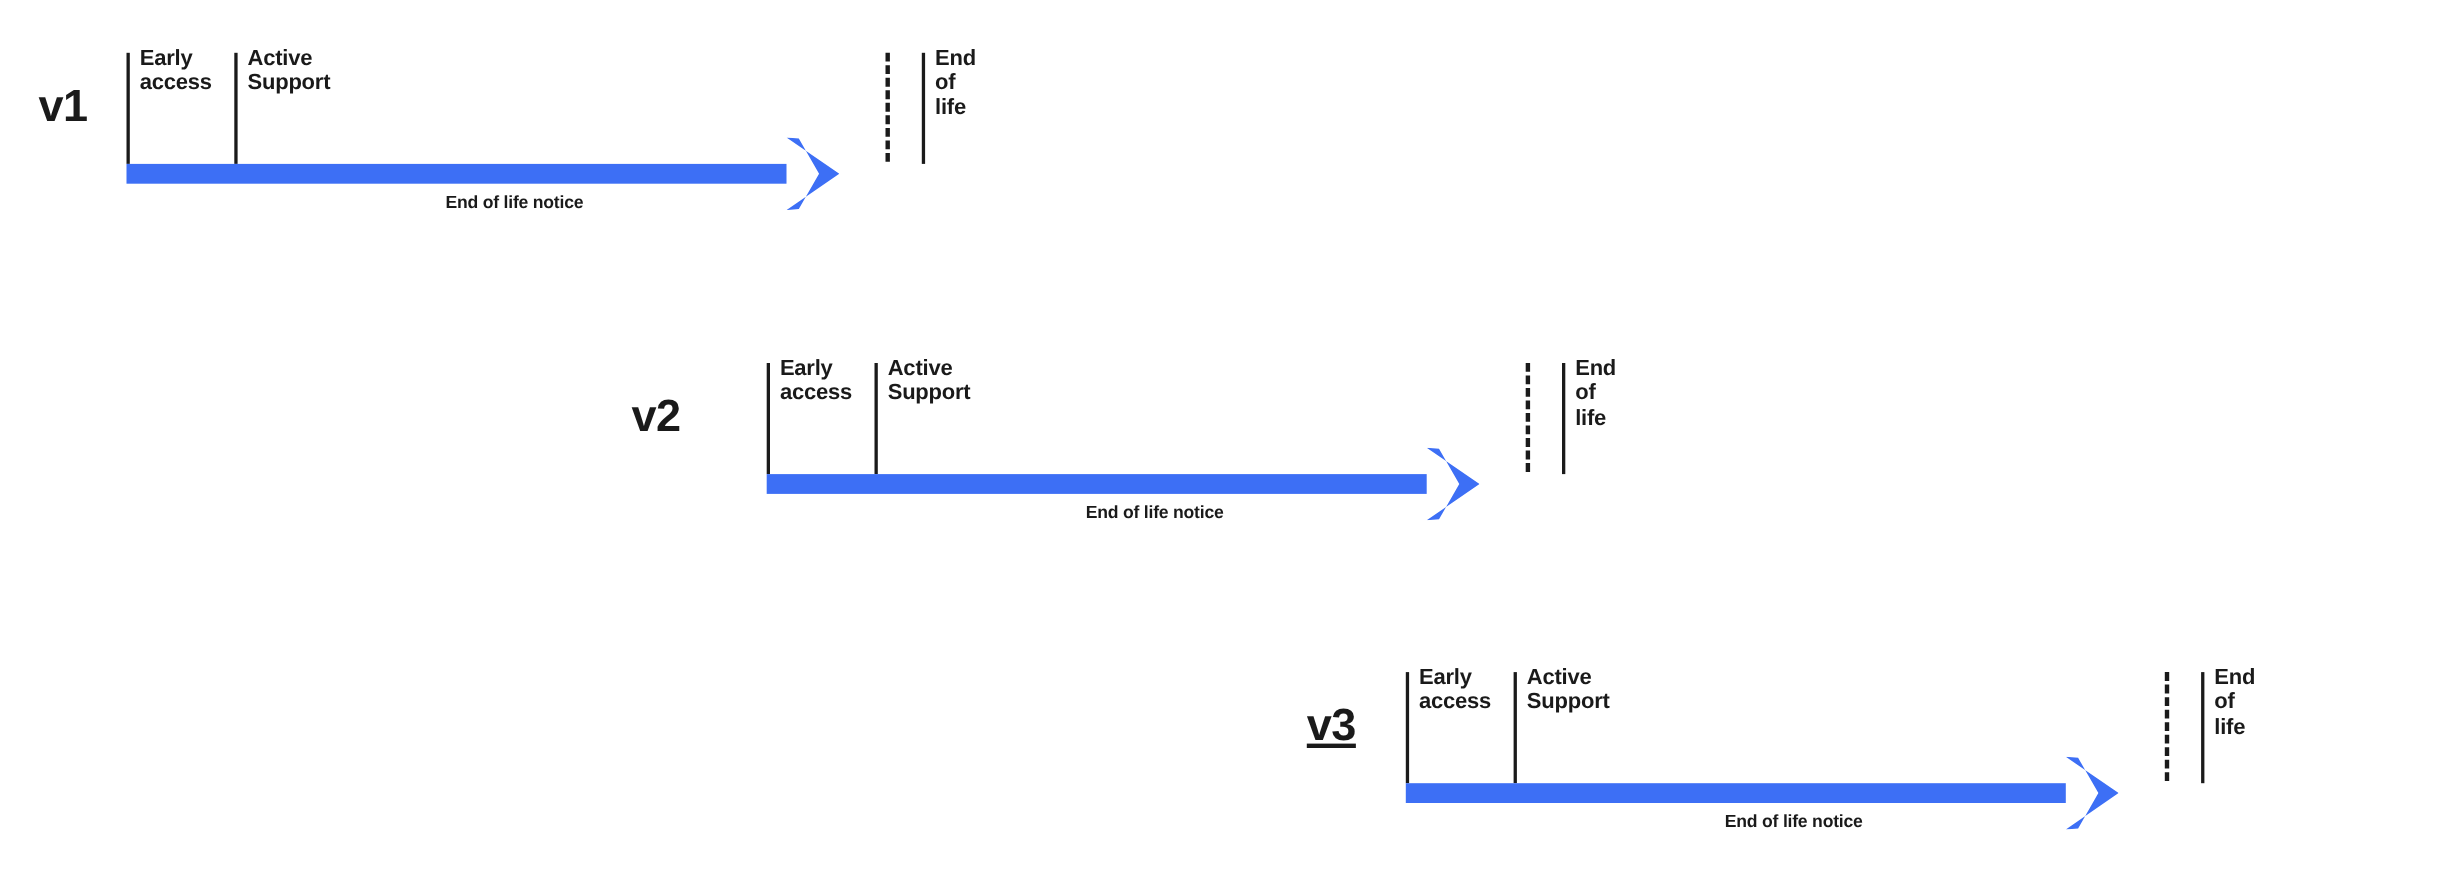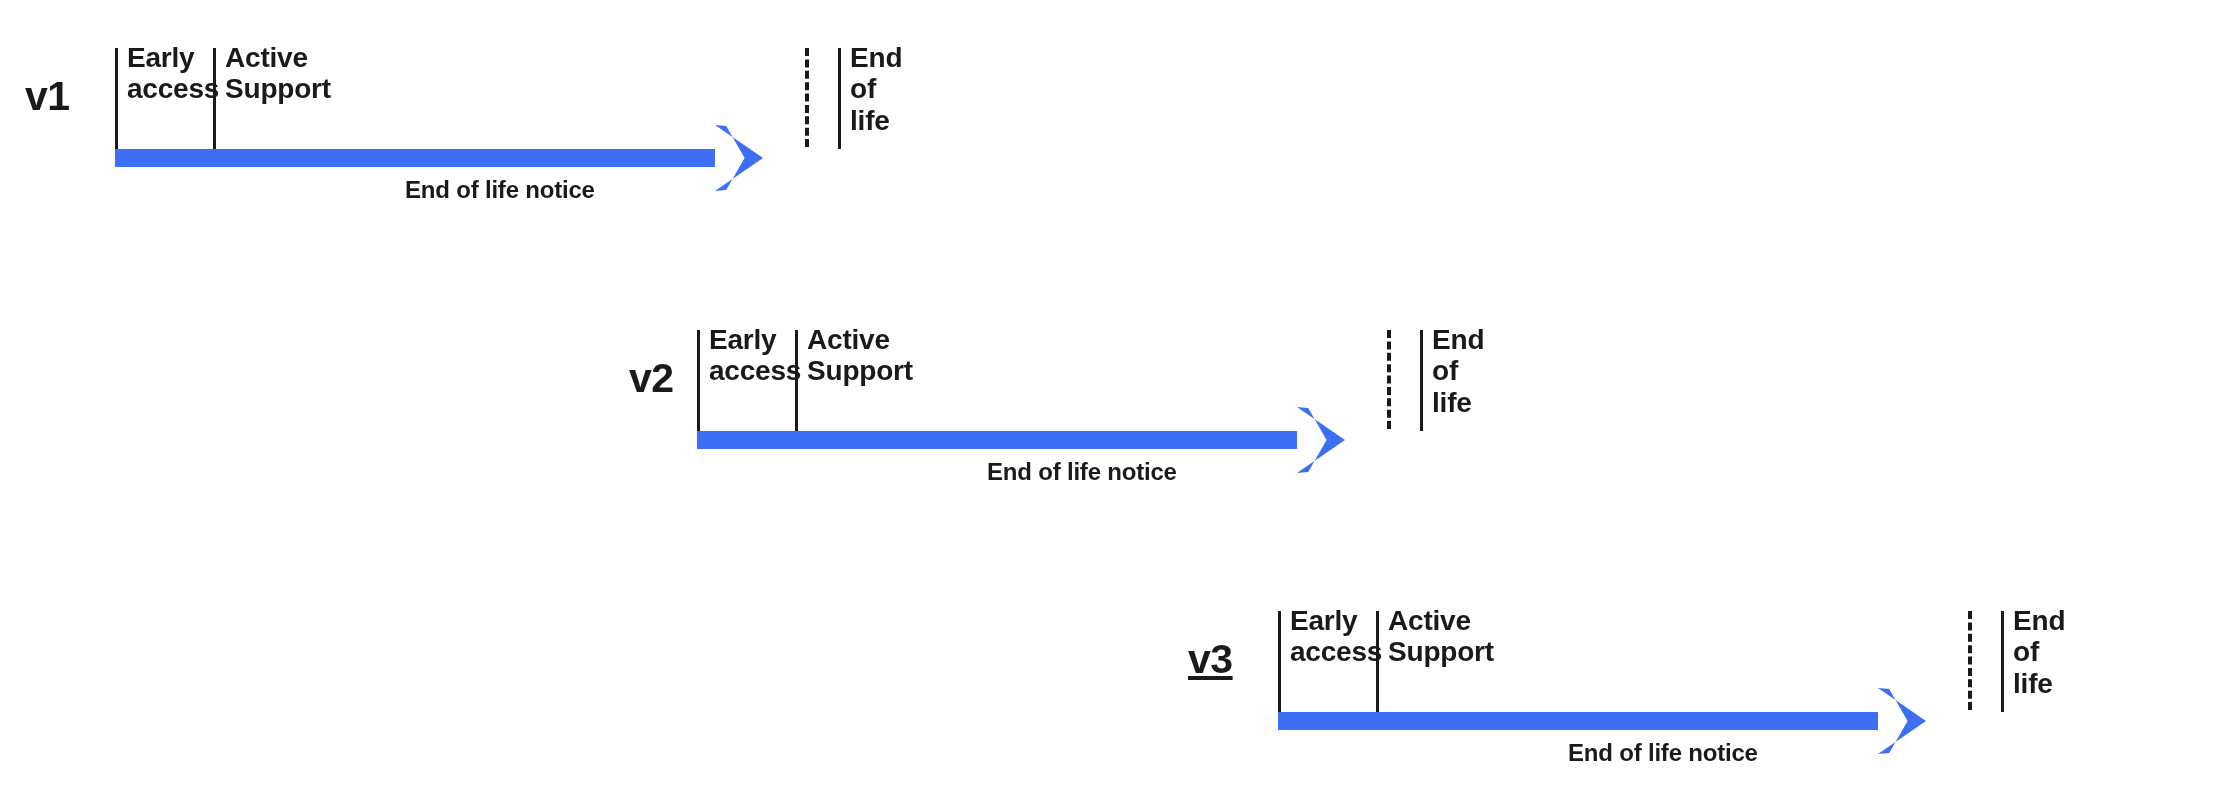--- a/index.html
+++ b/index.html
@@ -61,60 +61,60 @@
 
   
   .arrow-head {
     position: absolute;
     display: block;
   }
 
   
   .phase-label {
     position: absolute;
-    font-size: 28px;
+    font-size: 20px;
     font-weight: bold;
     color: #1a1a1a;
     line-height: 1.12;
     white-space: pre-line;
     letter-spacing: -0.2px;
   }
 
   
   .notice-label {
     position: absolute;
-    font-size: 24px;
+    font-size: 16px;
     font-weight: bold;
     color: #1a1a1a;
     white-space: nowrap;
     letter-spacing: -0.2px;
   }
 </style>
 </head>
 <body>
 
 <div id="canvas">
     <div class="lifecycle-row">
-      <div class="version-label" style="left: 25px; top: 76px; text-align: right;">v1</div>
+      <div class="version-label" style="left: 35px; top: 76px; text-align: right;">v1</div>
       <div class="divider" style="left: 115px; top: 48px; height: 101px;"></div>
       <div class="divider" style="left: 213px; top: 48px; height: 101px;"></div>
       <div class="divider" style="left: 838px; top: 48px; height: 101px;"></div>
       <div class="divider-dashed" style="left: 805px; top: 48px; height: 99px;"></div>
       <div class="timeline-bar" style="left: 115px; top: 149px; width: 600px; background: rgb(61, 111, 245);"></div>
       <svg class="arrow-head" width="48" height="66" viewBox="0 0 48 66" style="left: 715px; top: 125px;">
         <polygon points="0.0,0.0 48.0,33.0 0.0,66.0 11.2,65.1 29.6,33.0 11.2,0.9" fill="#3D6FF5"></polygon>
       </svg>
       <div class="phase-label" style="left: 127px; top: 42px;">Early
 access</div>
       <div class="phase-label" style="left: 225px; top: 42px;">Active Support</div>
       <div class="phase-label" style="left: 850px; top: 42px;">End of life</div>
       <div class="notice-label" style="left: 405px; top: 176px;">End of life notice</div>
     </div>
     <div class="lifecycle-row">
-      <div class="version-label" style="left: 629px; top: 358px;">v2</div>
+      <div class="version-label" style="left: 574px; top: 358px;">v2</div>
       <div class="divider" style="left: 697px; top: 330px; height: 101px;"></div>
       <div class="divider" style="left: 795px; top: 330px; height: 101px;"></div>
       <div class="divider" style="left: 1420px; top: 330px; height: 101px;"></div>
       <div class="divider-dashed" style="left: 1387px; top: 330px; height: 99px;"></div>
       <div class="timeline-bar" style="left: 697px; top: 431px; width: 600px; background: rgb(61, 111, 245);"></div>
       <svg class="arrow-head" width="48" height="66" viewBox="0 0 48 66" style="left: 1297px; top: 407px;">
         <polygon points="0.0,0.0 48.0,33.0 0.0,66.0 11.2,65.1 29.6,33.0 11.2,0.9" fill="#3D6FF5"></polygon>
       </svg>
       <div class="phase-label" style="left: 709px; top: 324px;">Early
 access</div>

